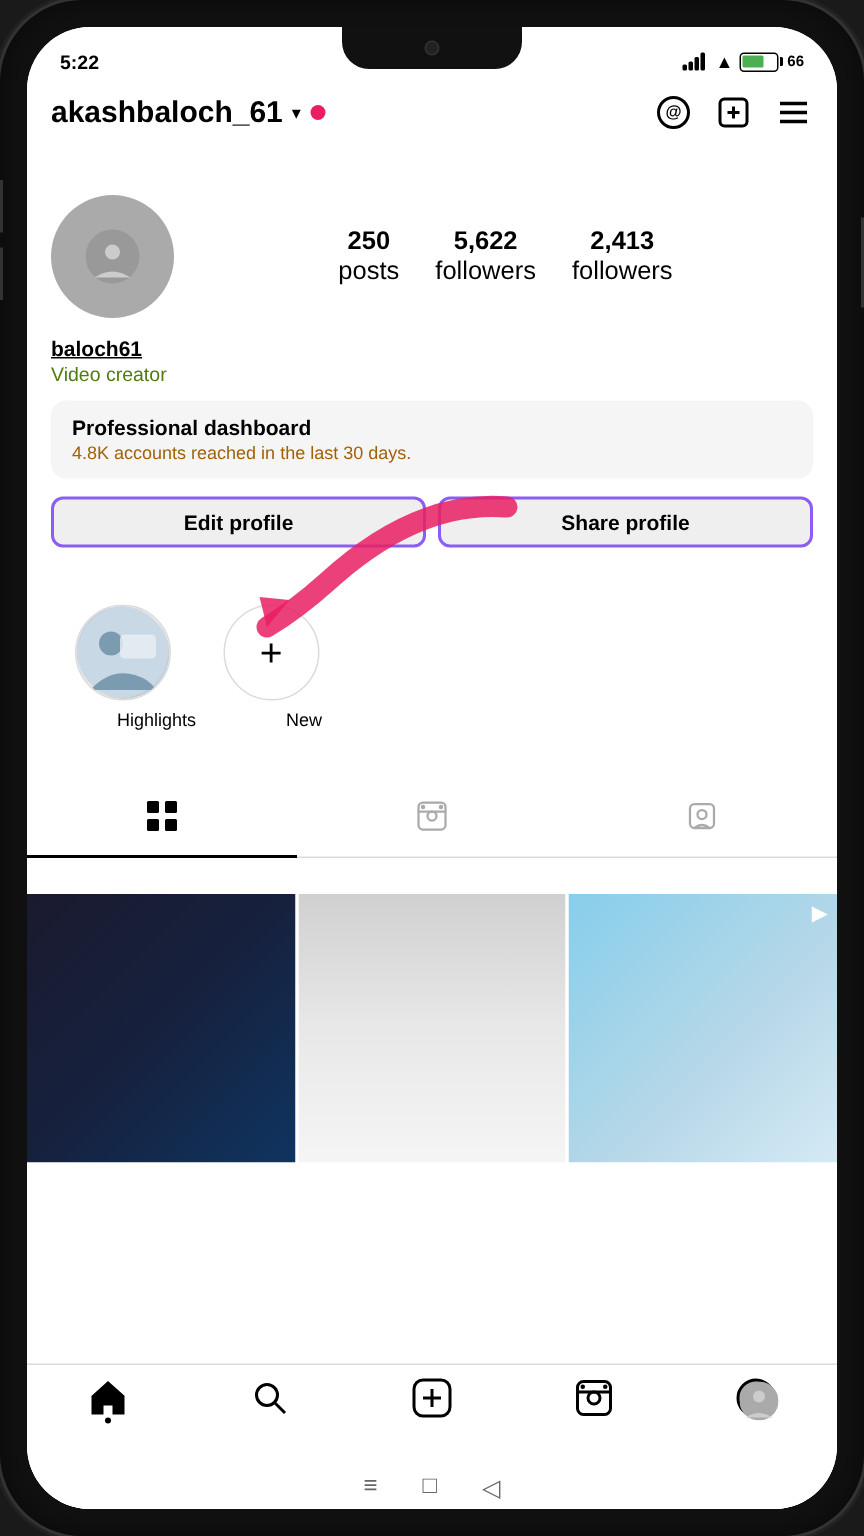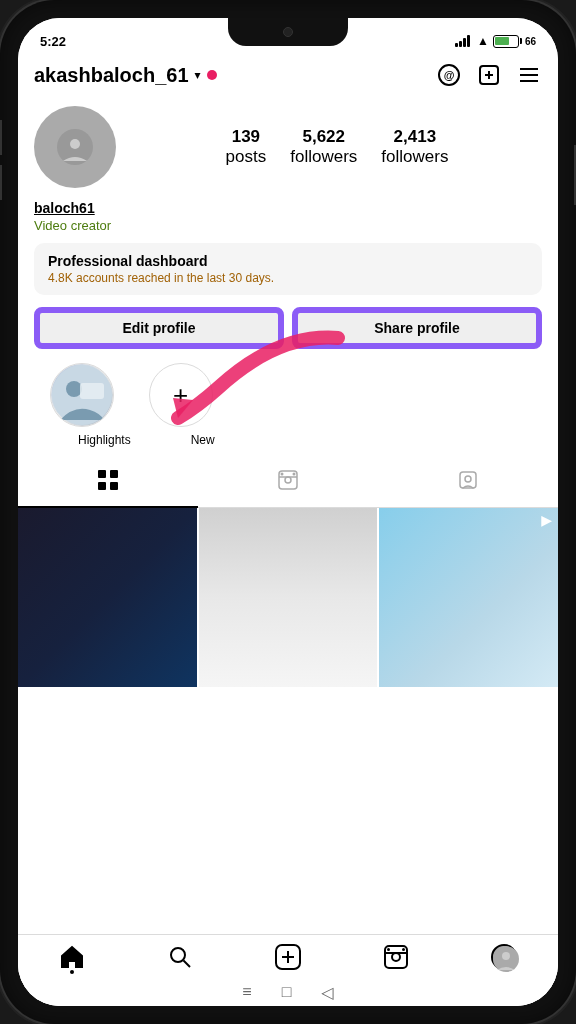--- a/index.html
+++ b/index.html
@@ -165,20 +165,21 @@
       border-radius: 0 2px 2px 0;
     }
 
     
     .app-content {
       flex: 1;
       overflow: hidden;
       display: flex;
       flex-direction: column;
       background: #fff;
+      gap: 24px;
     }
 
     
     .header {
       display: flex;
       align-items: center;
       padding: 8px 16px;
       gap: 10px;
       flex-shrink: 0;
     }
@@ -312,21 +313,21 @@
     
     .action-buttons {
       display: flex;
       gap: 8px;
       margin-bottom: 14px;
     }
 
     .action-btn {
       flex: 1;
       padding: 7px 12px;
-      border: 6px solid #8b5cf6;
+      border: 2px solid #8b5cf6;
       border-radius: 8px;
       background: #efefef;
       font-size: 14px;
       font-weight: 600;
       color: #000;
       text-align: center;
       cursor: pointer;
     }
 
     
@@ -598,21 +599,21 @@
         <div class="profile-top">
           <div class="avatar-container">
             <svg width="40" height="40" viewBox="0 0 40 40" fill="none">
               <circle cx="20" cy="20" r="18" fill="#999"></circle>
               <circle cx="20" cy="17" r="5" fill="#ccc"></circle>
               <path d="M8 34 Q20 26 32 34" fill="#ccc"></path>
             </svg>
           </div>
           <div class="stats-area">
             <div class="stat-item">
-              <span class="stat-number">139</span>
+              <span class="stat-number">250</span>
               <span class="stat-label">posts</span>
             </div>
             <div class="stat-item">
               <span class="stat-number">5,622</span>
               <span class="stat-label">followers</span>
             </div>
             <div class="stat-item">
               <span class="stat-number">2,413</span>
               <span class="stat-label">followers</span>
             </div>

